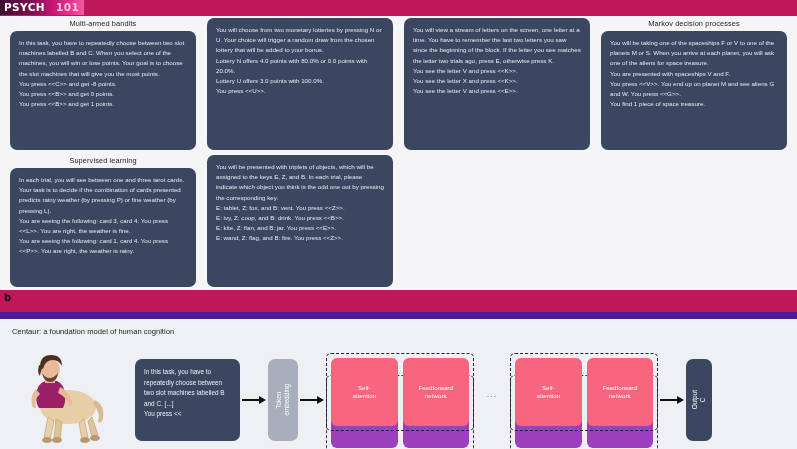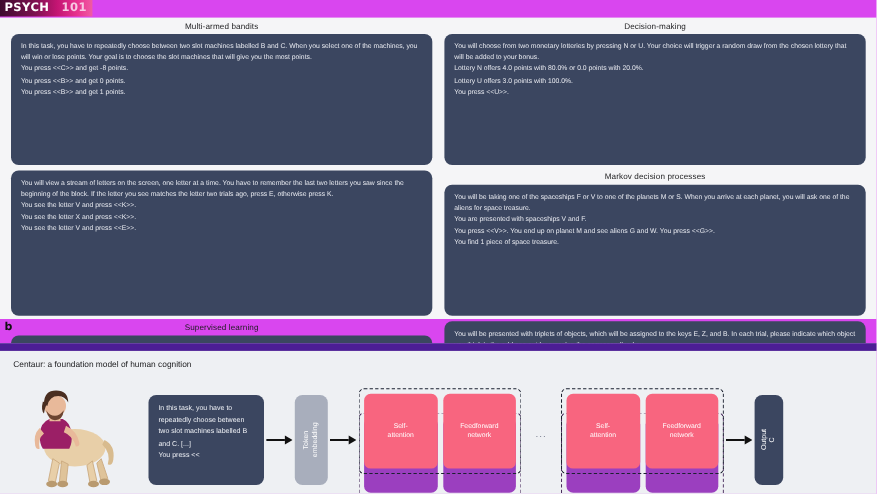--- a/index.html
+++ b/index.html
@@ -6,21 +6,21 @@
   html, body {
     margin: 0; padding: 0;
     width: 797px; height: 449px;
     background: #ffffff;
     font-family: "Liberation Sans", sans-serif;
     overflow: hidden;
   }
   #page {
     position: relative;
     width: 797px; height: 449px;
-    background: #d946ef;
+    background: #be185d;
     padding-left: 40px;
   }
 
   
   .logo {
     position: absolute; left: 0; top: 0;
     height: 15px;
     display: flex; align-items: center;
     padding: 0 5px 0 4px;
     background: linear-gradient(90deg, #3d0b2e 0%, #7d1050 38%, #c41573 62%, #e8338f 84%, #f05ba3 100%);
@@ -35,21 +35,21 @@
 
   
   .panel-a {
     position: absolute; left: 0; top: 16px;
     width: 797px; height: 274px;
     background: #f5f5f7;
     padding: 2px 10px 6px 10px;
   }
   .grid {
     display: grid;
-    grid-template-columns: repeat(2, 1fr);
+    grid-template-columns: repeat(4, 1fr);
     grid-template-rows: 132px 132px;
     column-gap: 11px;
     row-gap: 5px;
   }
   .cell { display: flex; flex-direction: column; }
   .cell-title {
     text-align: center;
     font-size: 7.4px;
     color: #1d1d1f;
     line-height: 12px;
@@ -203,21 +203,20 @@
         <div class="cell-title">Multi-armed bandits</div>
         <div class="card">
           <p style="white-space:pre-line">In this task, you have to repeatedly choose between two slot machines labelled B and C. When you select one of the machines, you will win or lose points. Your goal is to choose the slot machines that will give you the most points.
 You press &lt;&lt;C&gt;&gt; and get -8 points.
 You press &lt;&lt;B&gt;&gt; and get 0 points.
 You press &lt;&lt;B&gt;&gt; and get 1 points.</p>
         </div>
       </div>
 
       <div class="cell">
-        <div class="cell-title">Decision-making</div>
         <div class="card">
           <p style="white-space:pre-line">You will choose from two monetary lotteries by pressing N or U. Your choice will trigger a random draw from the chosen lottery that will be added to your bonus.
 Lottery N offers 4.0 points with 80.0% or 0.0 points with 20.0%.
 Lottery U offers 3.0 points with 100.0%.
 You press &lt;&lt;U&gt;&gt;.</p>
         </div>
       </div>
 
       <div class="cell">
         <div class="card">

